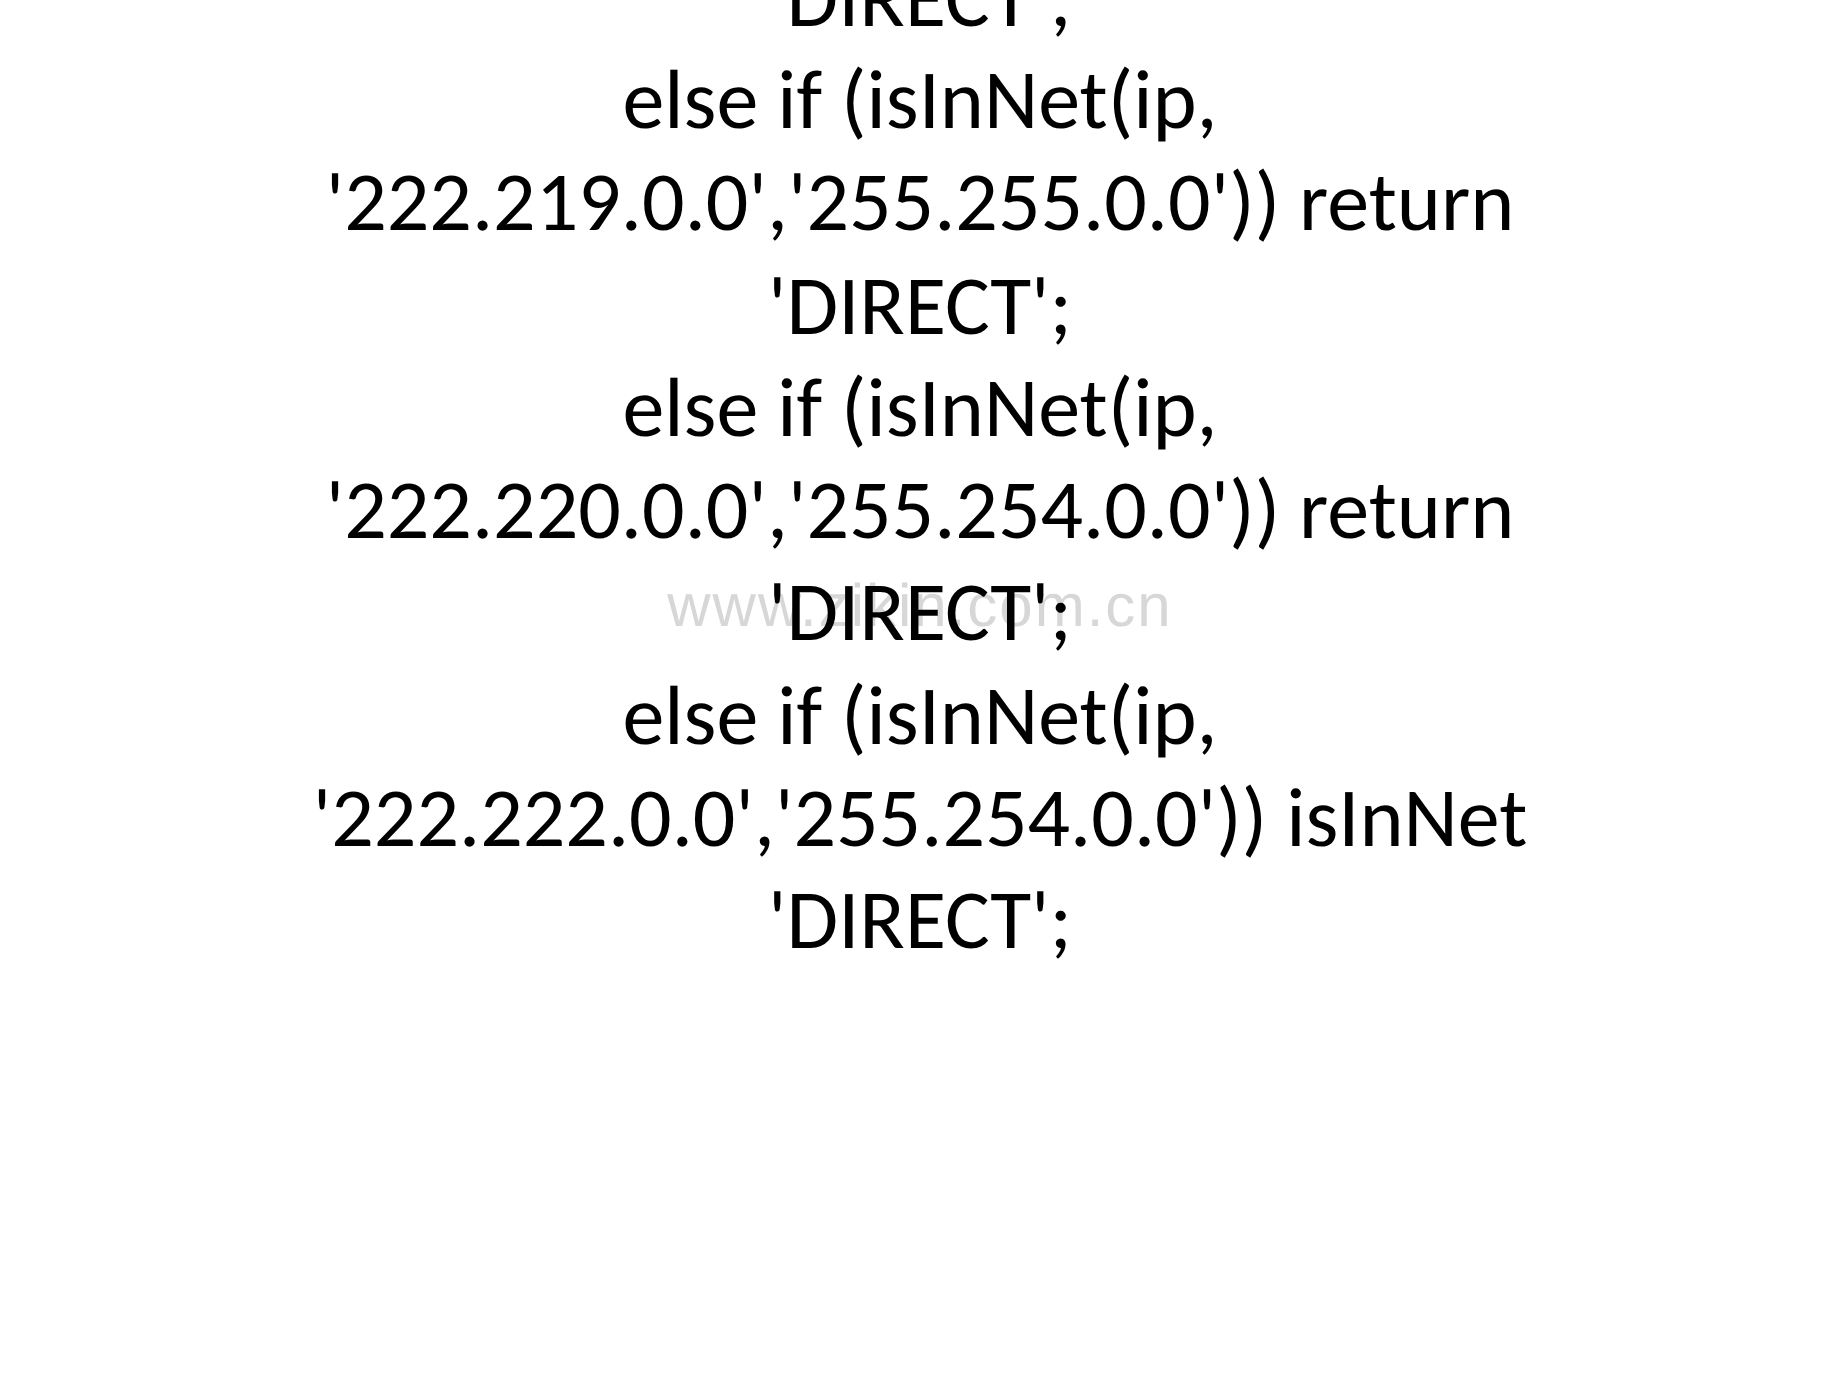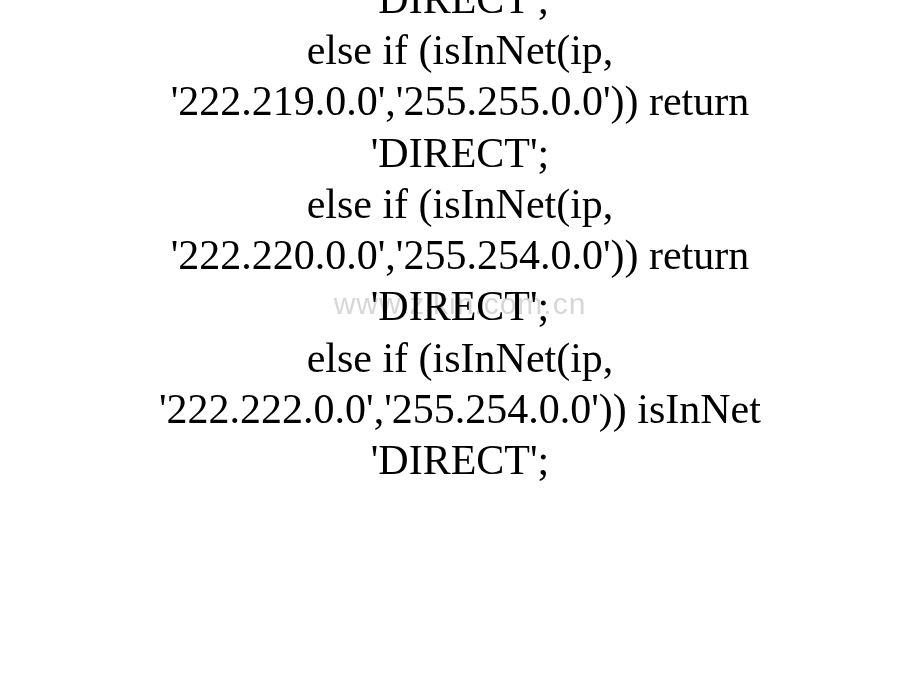--- a/index.html
+++ b/index.html
@@ -21,21 +21,21 @@
     color: #000000;
     text-align: center;
     letter-spacing: 0px;
   }
   .content {
     position: absolute;
     top: -26px;
     left: 0;
     width: 920px;
   }
-  .row { display: block; font-family: Liberation Serif, serif; }
+  .row { display: block; }
   .watermark {
     position: absolute;
     top: 286px;
     left: 0;
     width: 920px;
     text-align: center;
     font-size: 30px;
     color: #d7d7d7;
     letter-spacing: 1px;
     font-family: Arial, sans-serif;

